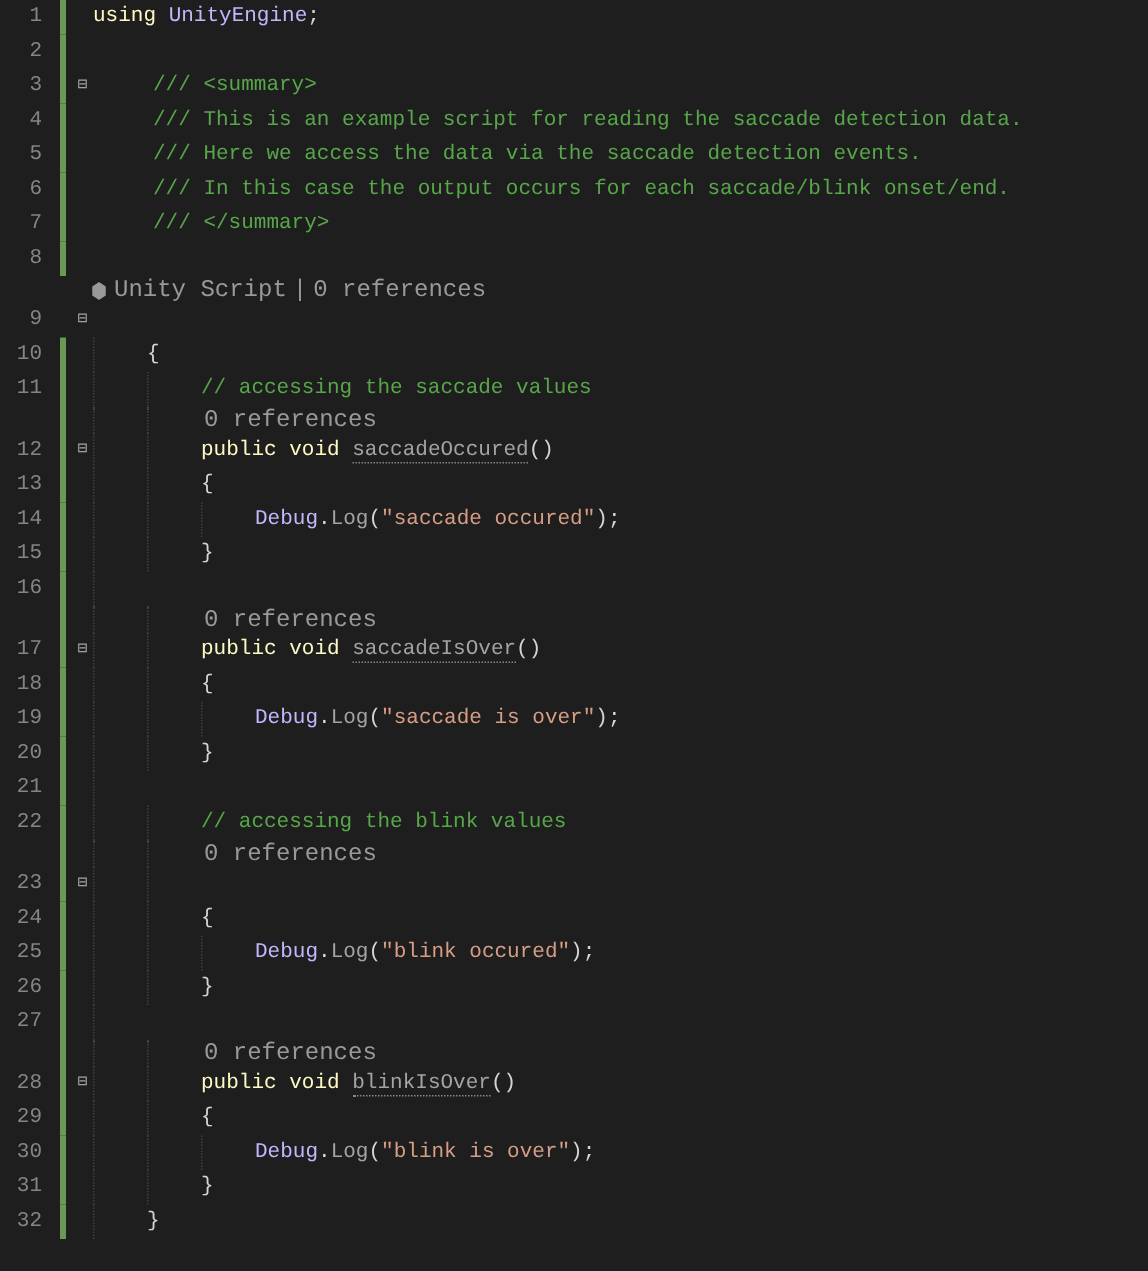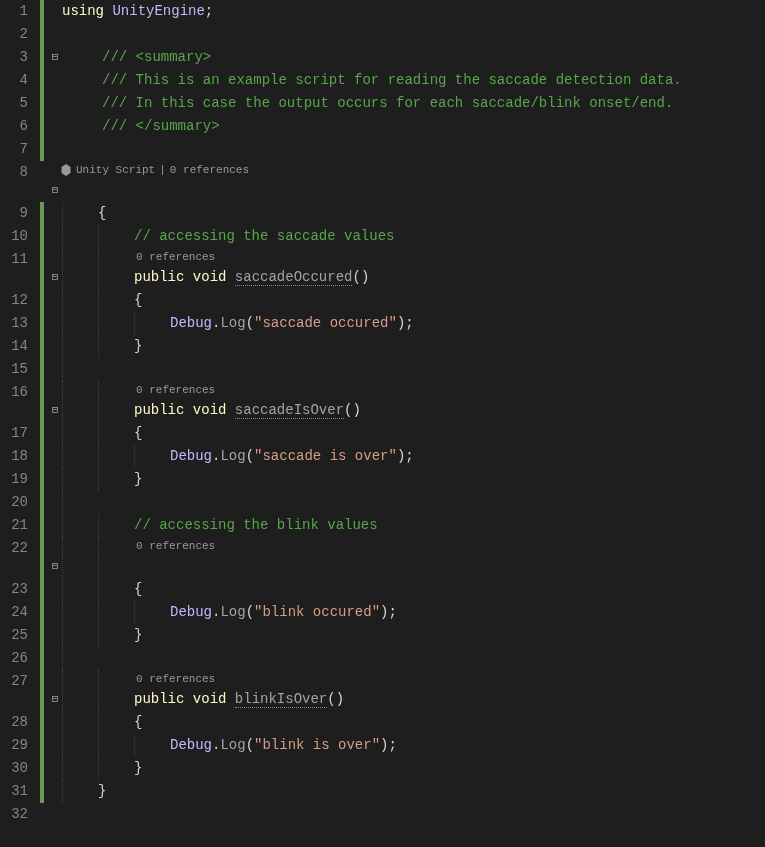--- a/index.html
+++ b/index.html
@@ -63,21 +63,21 @@
       white-space: pre;
     }
     .kw { color: #fef9c3; }
     .type { color: #c4b5fd; }
     .method { color: #a3a3a3; text-align: center; }
     .comment { color: #57a64a; }
     .xmldoc { color: #57a64a; margin-left: 40px; }
     .str { color: #d69d85; }
     .punct { color: #d4d4d4; }
     .codelens {
-      font-size: 11px;
+      font-size: 16px;
       color: #999999;
       height: 18px;
       line-height: 18px;
       padding-left: 2px;
     }
     .codelens-row {
       display: flex;
       align-items: center;
       height: 18px;
     }
@@ -157,20 +157,25 @@
         <span class="fold-col">⊟</span>
         <span class="code xmldoc">/// &lt;summary&gt;</span>
       </div>
 
     <div class="line">
         <span class="change-bar"></span>
         <span class="fold-col"></span>
         <span class="code xmldoc">/// This is an example script for reading the saccade detection data.</span>
       </div>
 
+    <div class="line">
+        <span class="change-bar"></span>
+        <span class="fold-col"></span>
+        <span class="code xmldoc">/// Here we access the data via the saccade detection events.</span>
+      </div>
 
     <div class="line">
         <span class="change-bar"></span>
         <span class="fold-col"></span>
         <span class="code xmldoc">/// In this case the output occurs for each saccade/blink onset/end.</span>
       </div>
 
     <div class="line">
         <span class="change-bar"></span>
         <span class="fold-col"></span>

